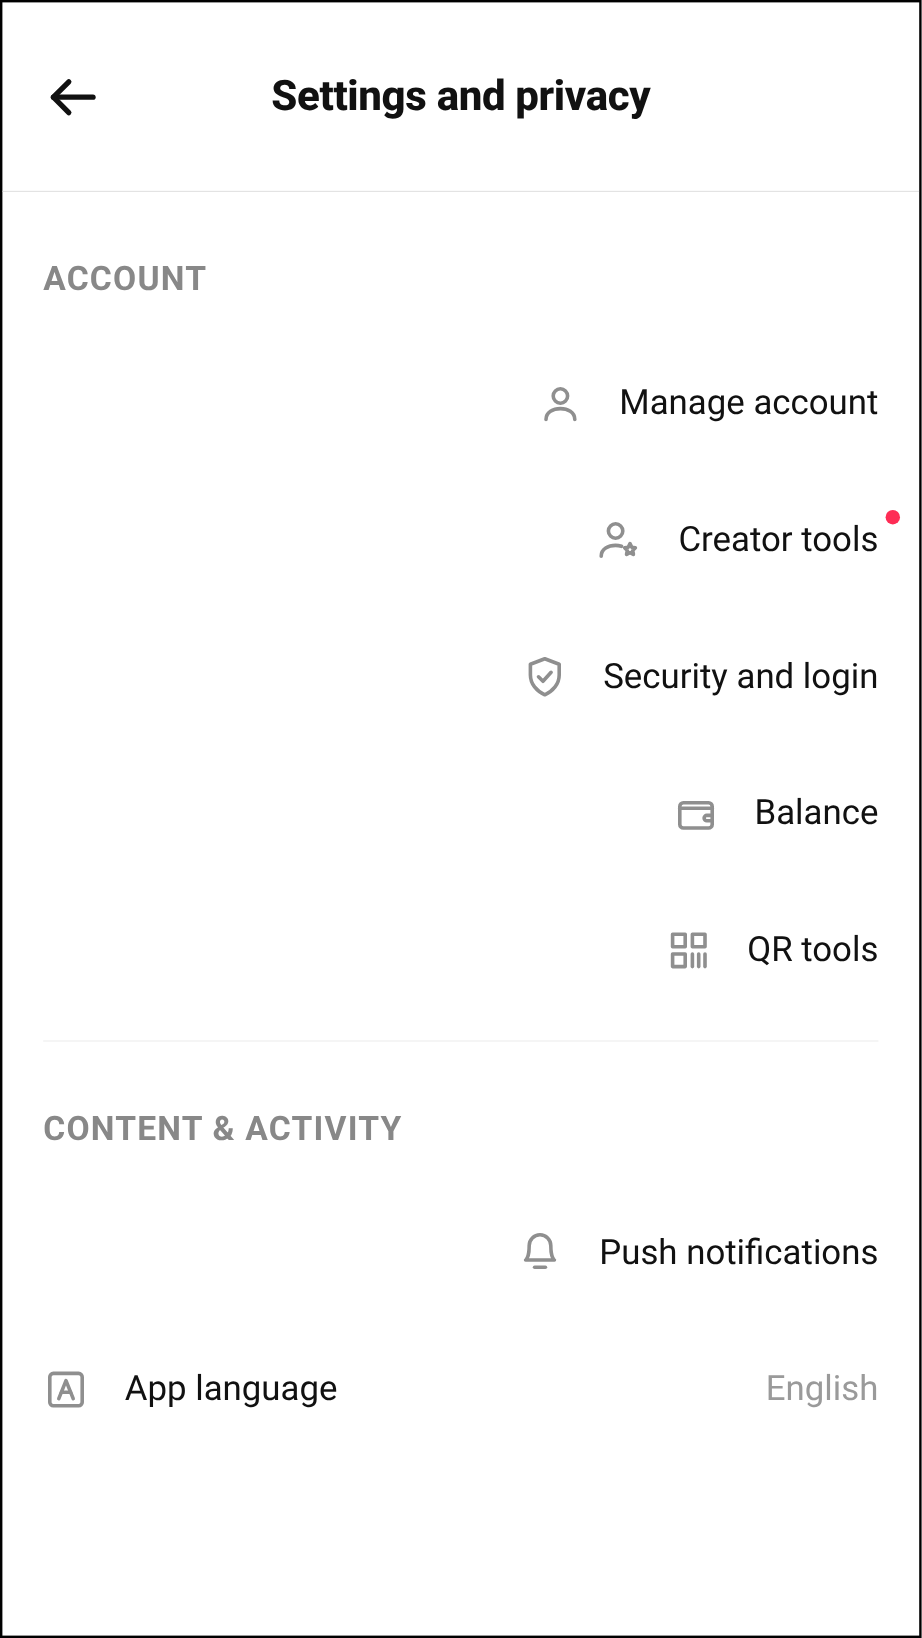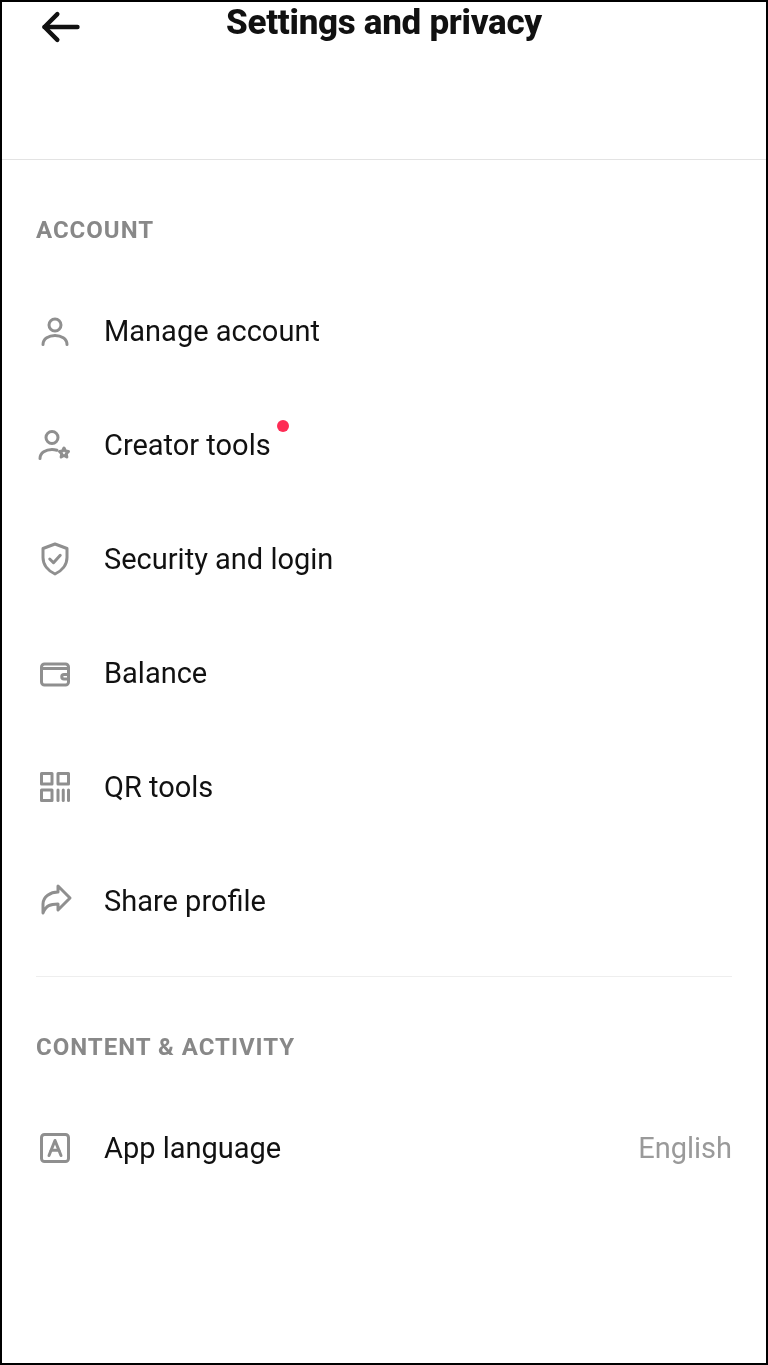--- a/index.html
+++ b/index.html
@@ -6,21 +6,21 @@
   body {
     width: 768px;
     height: 1365px;
     font-family: -apple-system, BlinkMacSystemFont, "Segoe UI", Roboto, Helvetica, Arial, sans-serif;
     background: #fff;
     border: 2px solid #000;
     overflow: hidden;
   }
   .header {
     display: flex;
-    align-items: flex-start;
+    align-items: center;
     height: 158px;
     border-bottom: 1px solid #e3e3e3;
     position: relative;
   }
   .back-btn {
     position: absolute;
     left: 34px;
     width: 50px;
     height: 50px;
     display: flex;
@@ -32,33 +32,34 @@
   .header-title {
     flex: 1;
     text-align: center;
     font-size: 35px;
     font-weight: 800;
     color: #111;
     letter-spacing: -0.3px;
   }
   .content { padding: 0 34px; }
   .section-label {
-    font-size: 24px;
+    font-size: 28px;
     font-weight: 700;
     color: #888;
     letter-spacing: 1px;
     margin-top: 56px;
     margin-bottom: 30px;
   }
   .row {
     display: flex;
     align-items: center;
     height: 114px;
     cursor: pointer;
     position: relative;
+    justify-content: flex-end;
   }
   .row-icon {
     width: 38px;
     height: 38px;
     display: flex;
     align-items: center;
     justify-content: center;
     flex-shrink: 0;
     color: #8f8f8f;
   }
@@ -164,33 +165,34 @@
         <rect x="14" y="3" width="7" height="7"></rect>
         <rect x="3" y="14" width="7" height="7"></rect>
         <line x1="14" y1="14" x2="14" y2="21"></line>
         <line x1="17.5" y1="14" x2="17.5" y2="21"></line>
         <line x1="21" y1="14" x2="21" y2="21"></line>
       </svg>
     </div>
     <div class="row-label">QR tools</div>
   </div>
 
-  <div class="row">
-    <div class="row-icon">
-      <svg viewBox="0 0 24 24" fill="none" stroke="currentColor" stroke-width="2" stroke-linecap="round" stroke-linejoin="round">
-        <path d="M4 14c0-5 5-8 10-8V2l8 8-8 8v-4c-5 0-8 1-10 6v-6z"></path>
-      </svg>
-    </div>
-    <div class="row-label">Share profile</div>
-  </div>
 
   <hr class="divider">
 
   <div class="section-label">CONTENT &amp; ACTIVITY</div>
 
+  <div class="row">
+    <div class="row-icon">
+      <svg viewBox="0 0 24 24" fill="none" stroke="currentColor" stroke-width="2" stroke-linecap="round" stroke-linejoin="round">
+        <path d="M6 8a6 6 0 0 1 12 0c0 7 2 8 2 8H4s2-1 2-8z"></path>
+        <line x1="9" y1="20" x2="15" y2="20"></line>
+      </svg>
+    </div>
+    <div class="row-label">Push notifications</div>
+  </div>
 
   <div class="row">
     <div class="row-icon">
       <svg viewBox="0 0 24 24" fill="none" stroke="currentColor" stroke-width="2" stroke-linecap="round" stroke-linejoin="round">
         <rect x="3" y="3" width="18" height="18" rx="2"></rect>
         <path d="M8 17l4-10 4 10"></path>
         <line x1="9.5" y1="13.5" x2="14.5" y2="13.5"></line>
       </svg>
     </div>
     <div class="row-label">App language</div>

